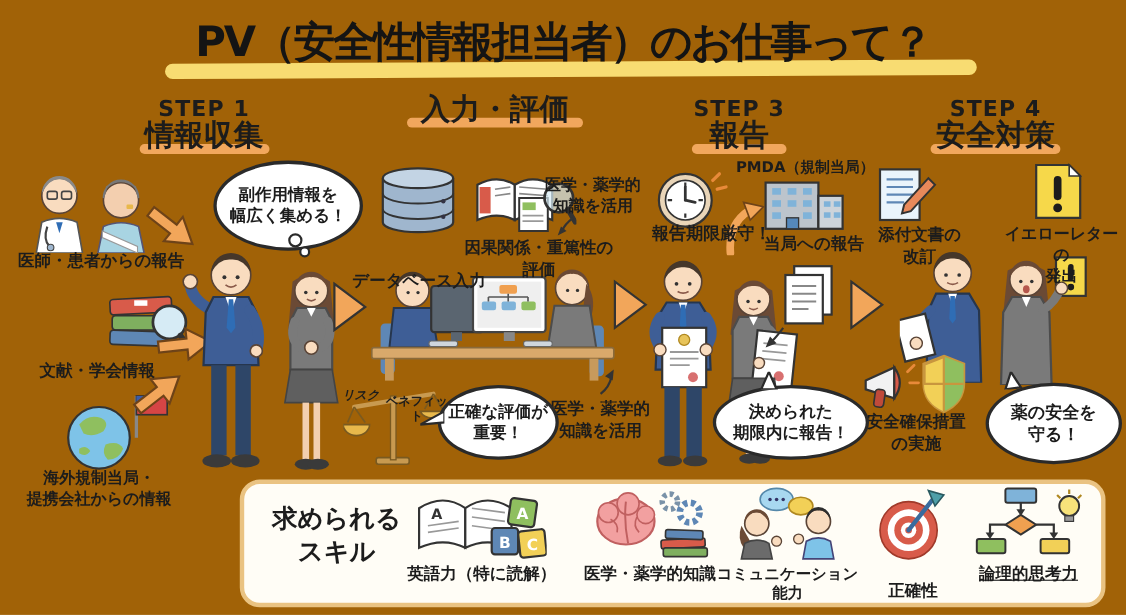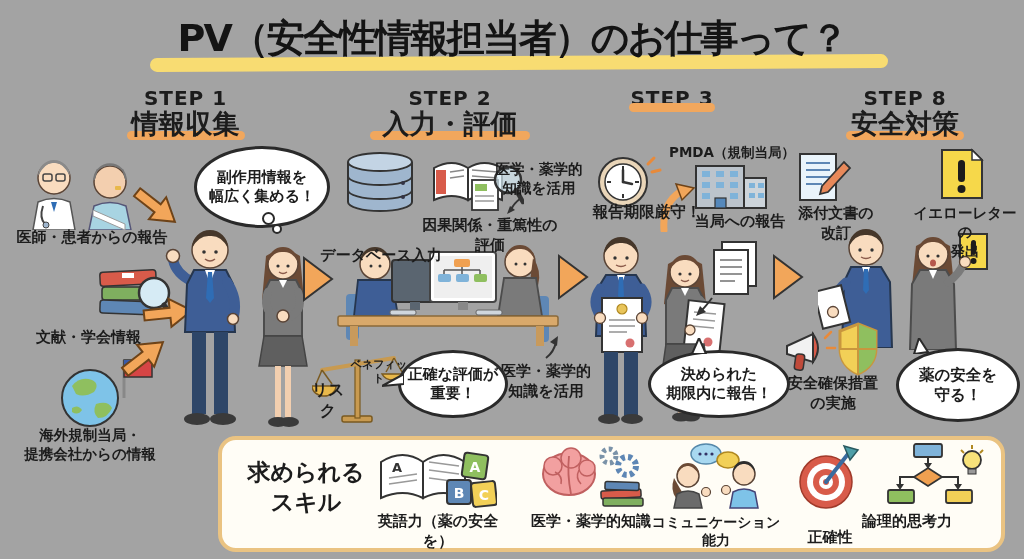--- a/index.html
+++ b/index.html
@@ -1,16 +1,16 @@
 <!DOCTYPE html>
 <html><head>
 <meta charset="utf-8">
 <style>
   html,body{margin:0;padding:0;}
-  .canvas{position:relative;width:1024px;height:559px;background:#a3a3a3;overflow:hidden;
+  .canvas{position:relative;width:1024px;height:559px;background:#a16207;overflow:hidden;
           font-family:"DejaVu Sans",sans-serif;color:#1c1c1c;}
   .abs{position:absolute;}
   .title-bar{position:absolute;left:150px;top:56px;width:738px;height:14px;background:#F8DC72;
              border-radius:8px;transform:rotate(-0.3deg);}
   .title{position:absolute;left:0;width:100%;top:13px;text-align:center;font-size:38px;
          font-weight:800;letter-spacing:-2px;color:#141414;z-index:2;}
   .step{position:absolute;text-align:center;z-index:2;}
   .step .num{font-size:20px;font-weight:700;letter-spacing:1px;}
   .step .name{font-size:27px;font-weight:800;position:relative;z-index:1;line-height:1.05;}
   .step .bar{height:9px;background:#F1A75D;border-radius:5px;margin:-7px auto 0;position:relative;z-index:0;}
@@ -33,30 +33,30 @@
 
   <div class="title-bar"></div>
   <div class="title">PV（安全性情報担当者）のお仕事って？</div>
 
   <div class="step" style="left:118px;top:86px;width:135px;">
     <div class="num">STEP 1</div>
     <div class="name">情報収集</div>
     <div class="bar" style="width:118px;"></div>
   </div>
   <div class="step" style="left:360px;top:86px;width:180px;">
-    <div class="num">STEP 2</div>
     <div class="name">入力・評価</div>
     <div class="bar" style="width:160px;"></div>
   </div>
   <div class="step" style="left:612px;top:86px;width:120px;">
     <div class="num">STEP 3</div>
+    <div class="name">報告</div>
     <div class="bar" style="width:86px;"></div>
   </div>
   <div class="step" style="left:840px;top:86px;width:130px;">
-    <div class="num">STEP 8</div>
+    <div class="num">STEP 4</div>
     <div class="name">安全対策</div>
     <div class="bar" style="width:118px;"></div>
   </div>
 
   <svg class="abs" style="left:25px;top:152px;" width="118" height="78" viewBox="0 0 118 78">
     <circle cx="29" cy="26" r="16" fill="#F9DCBF" stroke="#5a4436" stroke-width="1.5"></circle>
     <path d="M13 24 A16 16 0 0 1 45 24 Q38 10 29 11 Q20 10 13 24 Z" fill="#8a8a8a"></path>
     <rect x="18" y="22" width="9" height="7" rx="2" fill="none" stroke="#444" stroke-width="1.5"></rect>
     <rect x="31" y="22" width="9" height="7" rx="2" fill="none" stroke="#444" stroke-width="1.5"></rect>
     <path d="M8 78 L13 50 Q29 43 45 50 L50 78 Z" fill="#ffffff" stroke="#555" stroke-width="1.5"></path>
@@ -224,21 +224,21 @@
     <rect x="30" y="76" width="30" height="6" rx="2" fill="#C89A50" stroke="#7a5a20" stroke-width="1.5"></rect>
     <rect x="43" y="20" width="5" height="58" fill="#C89A50" stroke="#7a5a20" stroke-width="1.2"></rect>
     <line x1="10" y1="30" x2="82" y2="18" stroke="#C89A50" stroke-width="4" stroke-linecap="round"></line>
     <line x1="10" y1="30" x2="4" y2="44" stroke="#7a5a20" stroke-width="1.5"></line>
     <line x1="10" y1="30" x2="20" y2="44" stroke="#7a5a20" stroke-width="1.5"></line>
     <path d="M0 46 A12 10 0 0 0 24 46 Z" fill="#E8B84B" stroke="#7a5a20" stroke-width="1.5"></path>
     <line x1="82" y1="18" x2="74" y2="32" stroke="#7a5a20" stroke-width="1.5"></line>
     <line x1="82" y1="18" x2="90" y2="32" stroke="#7a5a20" stroke-width="1.5"></line>
     <path d="M70 34 A12 10 0 0 0 92 34 Z" fill="#E8B84B" stroke="#7a5a20" stroke-width="1.5"></path>
   </svg>
-  <div class="lbl" style="left:306px;top:380px;width:44px;font-size:16px;">リスク</div>
+  <div class="lbl" style="left:306px;top:353px;width:44px;font-size:11px;font-style:italic;">リスク</div>
   <div class="lbl" style="left:348px;top:358px;width:62px;font-size:11px;">ベネフィット</div>
 
   <div class="bubble" style="left:398px;top:350px;width:104px;height:62px;font-size:15px;">正確な評価が
 重要！</div>
   <svg class="abs" style="left:382px;top:372px;z-index:5;" width="22" height="16" viewBox="0 0 22 16">
     <polygon points="22,2 0,14 22,12" fill="#fff" stroke="#2a2a2a" stroke-width="2"></polygon>
   </svg>
 
   <div class="lbl" style="left:494px;top:362px;width:104px;">医学・薬学的
 知識を活用</div>
@@ -451,21 +451,21 @@
     <line x1="54" y1="16" x2="84" y2="20" stroke="#999" stroke-width="1.5"></line>
     <line x1="54" y1="24" x2="84" y2="28" stroke="#999" stroke-width="1.5"></line>
     <line x1="54" y1="32" x2="84" y2="36" stroke="#999" stroke-width="1.5"></line>
     <rect x="88" y="8" width="24" height="24" rx="3" fill="#8FBF5F" stroke="#333" stroke-width="2" transform="rotate(8 100 20)"></rect>
     <text x="100" y="26" font-size="14" font-weight="bold" fill="#fff" text-anchor="middle">A</text>
     <rect x="72" y="34" width="24" height="24" rx="3" fill="#5E87B5" stroke="#333" stroke-width="2"></rect>
     <text x="84" y="52" font-size="14" font-weight="bold" fill="#fff" text-anchor="middle">B</text>
     <rect x="97" y="36" width="24" height="24" rx="3" fill="#F2D057" stroke="#333" stroke-width="2" transform="rotate(-6 109 48)"></rect>
     <text x="109" y="54" font-size="14" font-weight="bold" fill="#fff" text-anchor="middle">C</text>
   </svg>
-  <div class="lbl" style="left:366px;top:512px;width:144px;z-index:2;">英語力（薬の安全を）</div>
+  <div class="lbl" style="left:366px;top:512px;width:144px;z-index:2;">英語力（特に読解）</div>
 
   <svg class="abs" style="left:535px;top:444px;z-index:2;" width="112" height="66" viewBox="0 0 112 66">
     <ellipse cx="34" cy="30" rx="26" ry="21" fill="#F2A0A0" stroke="#C06060" stroke-width="2"></ellipse>
     <circle cx="18" cy="22" r="9" fill="#F2A0A0" stroke="#C06060" stroke-width="1.5"></circle>
     <circle cx="36" cy="14" r="10" fill="#F2A0A0" stroke="#C06060" stroke-width="1.5"></circle>
     <circle cx="52" cy="24" r="8" fill="#F2A0A0" stroke="#C06060" stroke-width="1.5"></circle>
     <path d="M34 12 Q32 30 36 50" fill="none" stroke="#C06060" stroke-width="1.8"></path>
     <path d="M20 28 Q28 32 26 40 M44 26 Q40 34 46 40" fill="none" stroke="#C06060" stroke-width="1.5"></path>
     <circle cx="74" cy="12" r="7" fill="none" stroke="#7A92A8" stroke-width="5" stroke-dasharray="3.5 3"></circle>
     <circle cx="92" cy="22" r="9" fill="none" stroke="#5E87B5" stroke-width="6" stroke-dasharray="4 3.2"></circle>
@@ -514,15 +514,15 @@
     <path d="M56 35 L72 35 L72 44" fill="none" stroke="#333" stroke-width="2"></path>
     <polygon points="72,48 68,42 76,42" fill="#333"></polygon>
     <rect x="2" y="48" width="26" height="13" rx="2" fill="#8FBF5F" stroke="#333" stroke-width="1.8"></rect>
     <rect x="60" y="48" width="26" height="13" rx="2" fill="#F2D057" stroke="#333" stroke-width="1.8"></rect>
     <circle cx="86" cy="18" r="9" fill="#F7E27A" stroke="#333" stroke-width="1.8"></circle>
     <rect x="82" y="27" width="8" height="5" fill="#999" stroke="#333" stroke-width="1"></rect>
     <line x1="86" y1="3" x2="86" y2="7" stroke="#b08820" stroke-width="2"></line>
     <line x1="75" y1="8" x2="78" y2="11" stroke="#b08820" stroke-width="2"></line>
     <line x1="97" y1="8" x2="94" y2="11" stroke="#b08820" stroke-width="2"></line>
   </svg>
-  <div class="lbl" style="left:854px;top:512px;width:106px;z-index:2;">論理的思考力</div>
+  <div class="lbl" style="left:882px;top:512px;width:106px;z-index:2;text-decoration:underline;">論理的思考力</div>
 
 </div>
 
 </body></html>

